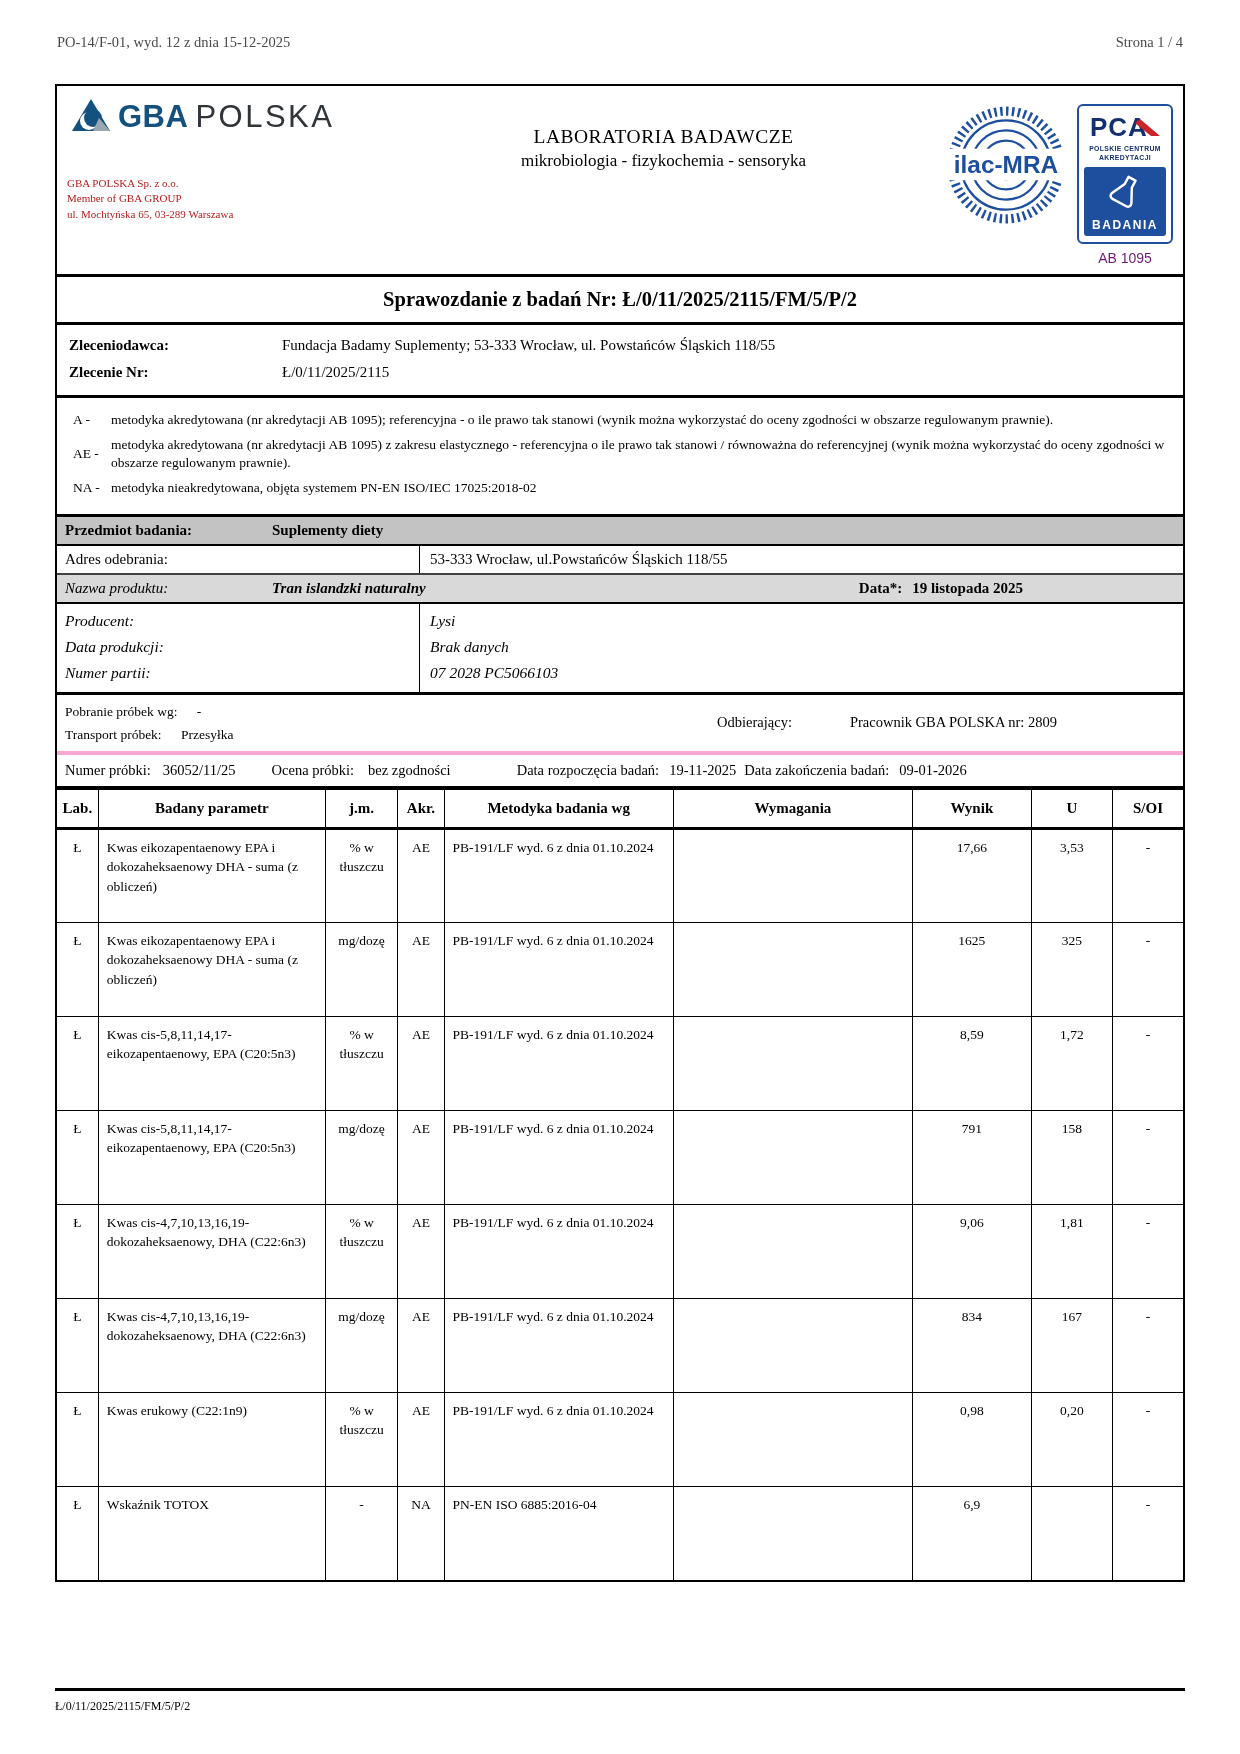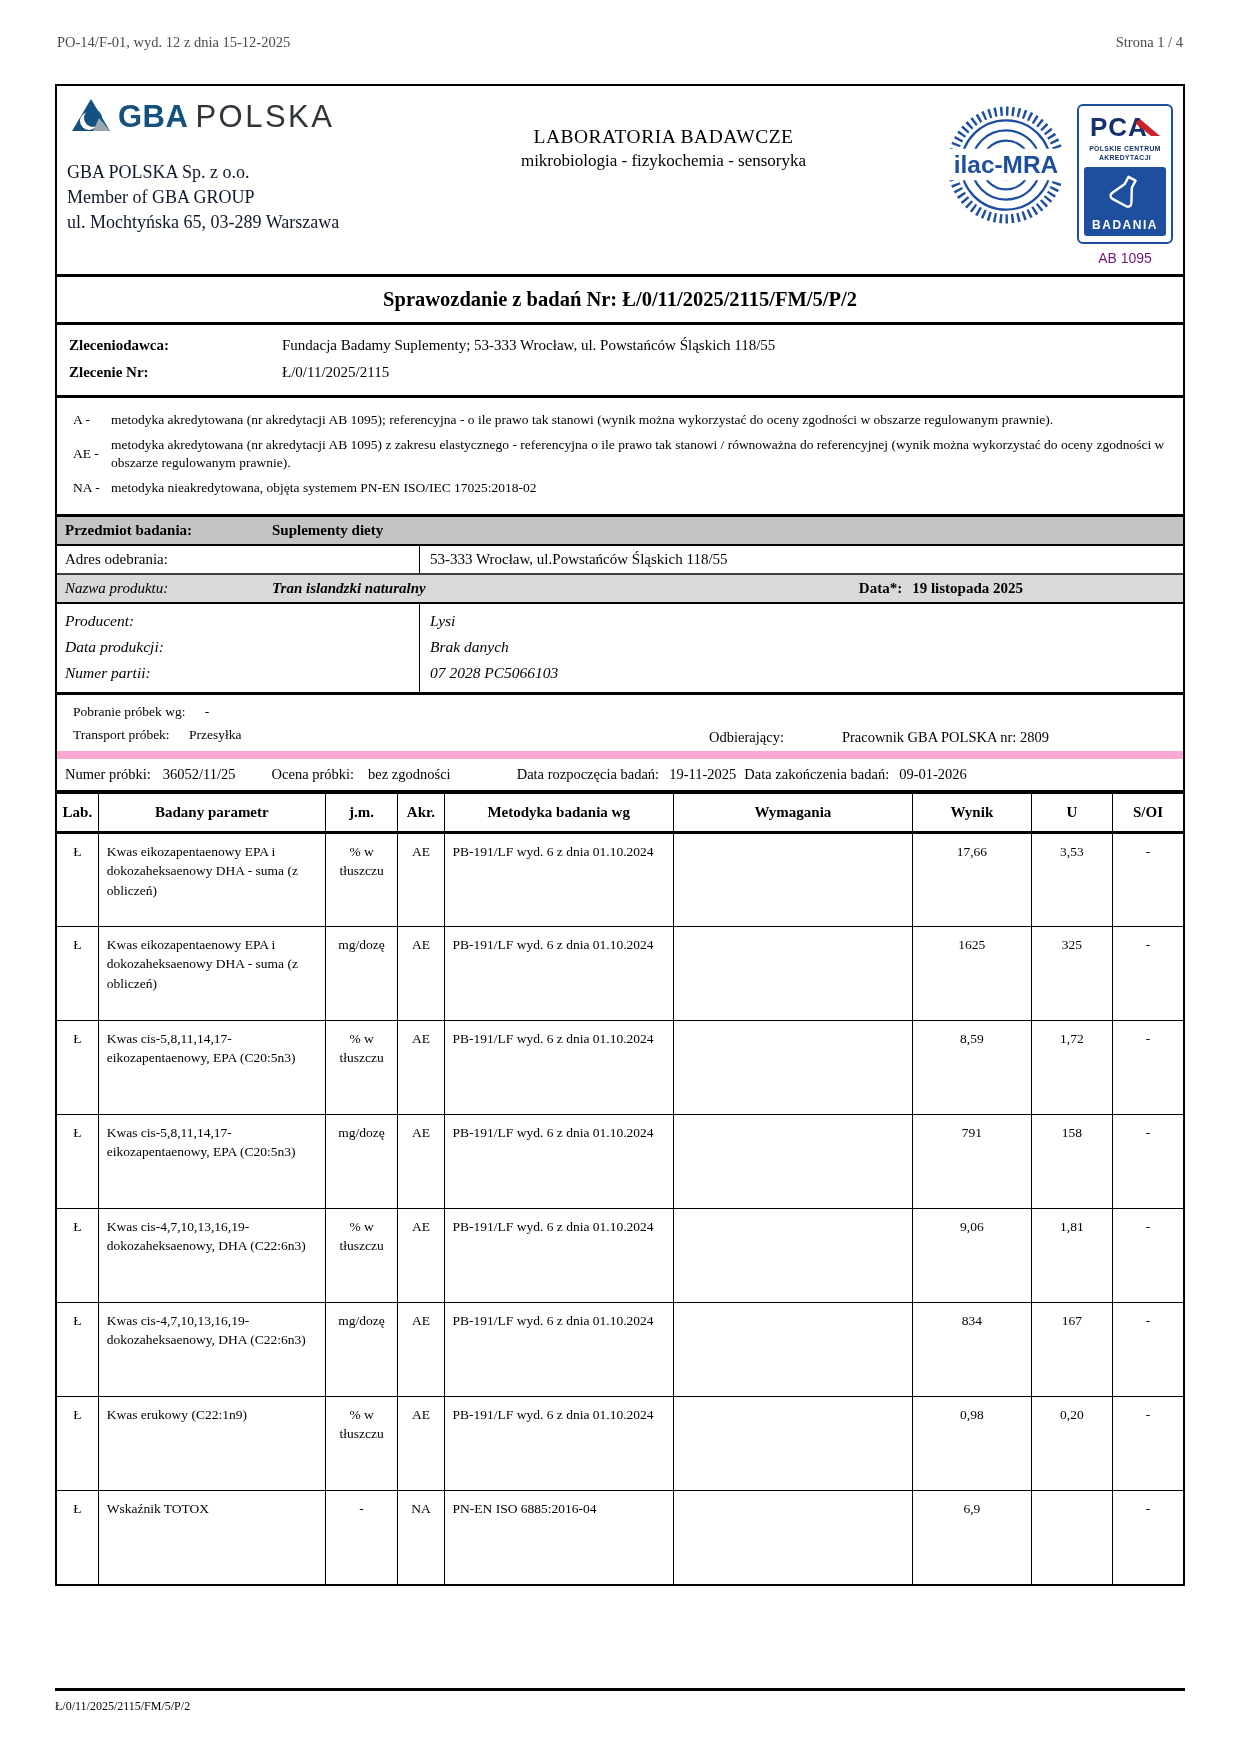--- a/index.html
+++ b/index.html
@@ -11,21 +11,21 @@
     justify-content:space-between; font-size:14.5px; color:#4a4a4a; }
   .frame { position:absolute; left:55px; top:84px; width:1130px; box-sizing:border-box;
     border:2px solid #000; background:#fff; }
 
   
   .masthead { display:flex; padding:12px 10px 8px 10px; min-height:166px; box-sizing:border-box; }
   .brand { width:315px; }
   .brand-logo { display:flex; align-items:center; gap:7px; margin-left:4px; }
   .brand-gba { font-family:"Liberation Sans",sans-serif; font-weight:700; font-size:31px; color:#15517f; letter-spacing:.5px; }
   .brand-polska { font-family:"Liberation Sans",sans-serif; font-weight:400; font-size:31px; color:#30353a; letter-spacing:2.5px; }
-  .brand-lines { margin-top:24px; font-size:18px; line-height:1.4; color:#0f172a; }
+  .brand-lines { margin-top:40px; font-size:11px; line-height:1.4; color:#b91c1c; }
   .center-titles { flex:1; text-align:center; padding-top:28px; }
   .lab-title { font-size:19.5px; letter-spacing:.5px; }
   .lab-subtitle { font-size:17px; margin-top:3px; }
   .marks { display:flex; align-items:flex-start; gap:10px; padding-top:6px; }
   .pca-block { width:96px; text-align:center; }
   .pca-box { border:2.5px solid #1d4f9e; border-radius:6px; padding:7px 5px 6px; background:#fff; }
   .pca-sub { font-family:"Liberation Sans",sans-serif; font-weight:700; font-size:6.8px;
     color:#14306e; line-height:1.3; letter-spacing:.4px; }
   .pca-badge { margin-top:4px; background:#1d4f9e; border-radius:3px; padding:5px 3px 4px; }
   .pca-badge-label { font-family:"Liberation Sans",sans-serif; font-weight:700; font-size:12px;
@@ -57,21 +57,21 @@
   .product-label { width:215px; padding-left:8px; font-style:italic; font-size:15px; box-sizing:border-box; }
   .product-value { font-style:italic; font-weight:700; font-size:15px; flex:1; }
   .product-date { padding-right:160px; font-weight:700; font-size:15px; white-space:nowrap; }
   .product-date .lbl { margin-right:10px; }
 
   .producer-rows { display:flex; border-bottom:3px solid #000; }
   .producer-labels { width:363px; border-right:1.5px solid #000; padding:4px 0 6px 8px;
     box-sizing:border-box; font-style:italic; font-size:15.5px; line-height:26px; }
   .producer-values { padding:4px 0 6px 10px; font-style:italic; font-size:15.5px; line-height:26px; }
 
-  .sampling-row { display:flex; align-items:flex-end; border-bottom:8px solid #f9a8d4; padding:5px 16px; }
+  .sampling-row { display:flex; align-items:center; border-bottom:4px solid #f9a8d4; padding:5px 8px; }
   .sampling-left { font-size:13.5px; line-height:23px; }
   .sampling-left .val { margin-left:16px; }
   .sampling-right { margin-left:auto; display:flex; gap:58px; padding-right:118px; font-size:14.5px; }
 
   .numbers-row { display:flex; align-items:center; border-bottom:3px solid #000; padding:7px 8px; font-size:14.5px; white-space:nowrap; }
   .numbers-row .m1 { margin-right:12px; } .numbers-row .m2 { margin-right:36px; }
   .numbers-row .m3 { margin-right:14px; } .numbers-row .m4 { margin-right:66px; }
   .numbers-row .m5 { margin-right:10px; } .numbers-row .m6 { margin-right:8px; }
   .numbers-row .m7 { margin-right:10px; }
 

